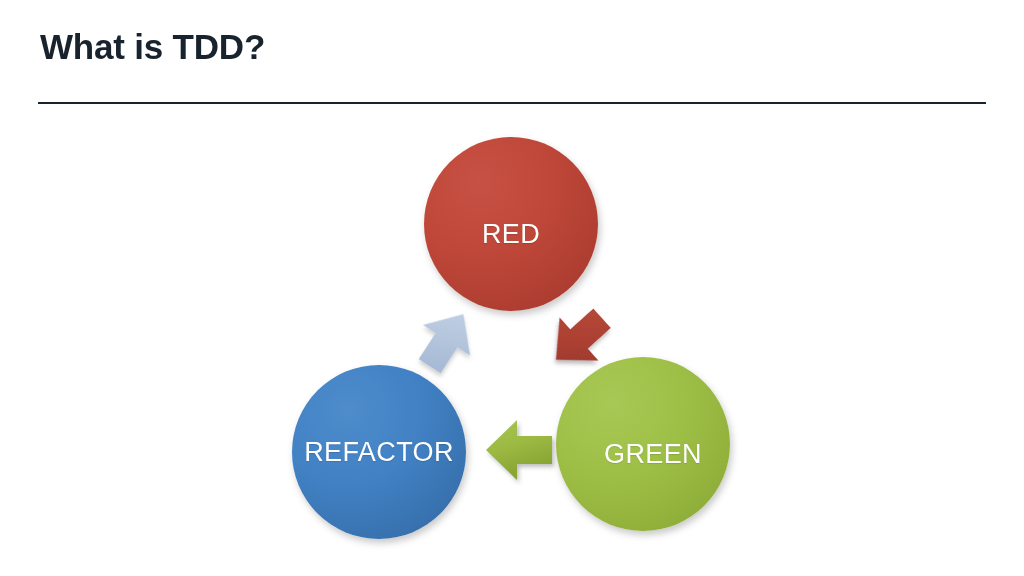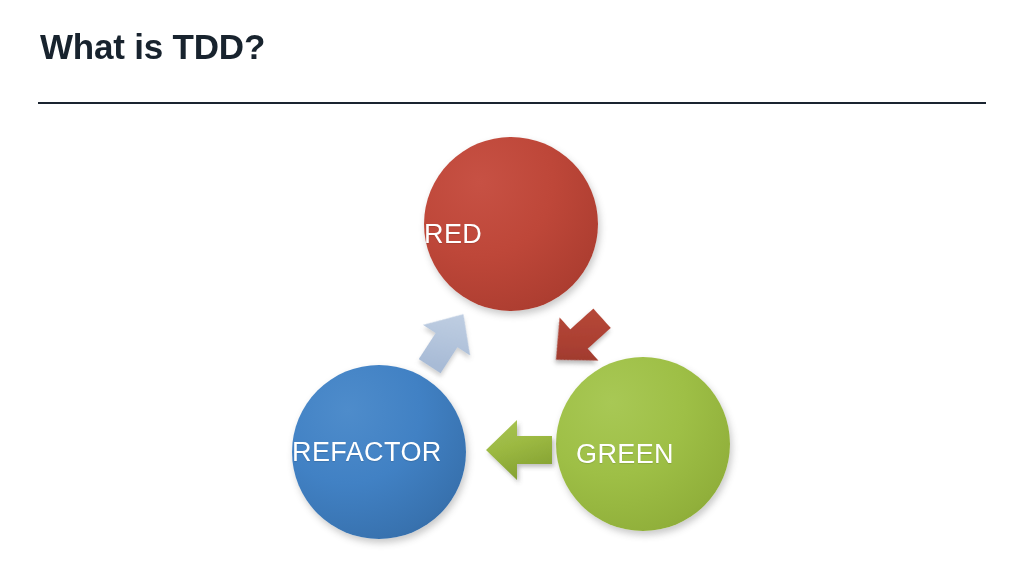--- a/index.html
+++ b/index.html
@@ -59,21 +59,21 @@
     top: 110px;
     width: 1024px;
     height: 466px;
   }
 
   .node {
     position: absolute;
     border-radius: 50%;
     display: flex;
     align-items: center;
-    justify-content: flex-start;
+    justify-content: center;
     color: #ffffff;
     font-size: 27px;
     font-weight: normal;
     letter-spacing: 0.4px;
     box-shadow: 2px 4px 7px rgba(60,60,60,0.28);
     -webkit-font-smoothing: antialiased;
   }
   .node span {
     display: block;
     transform: translateY(3px);

